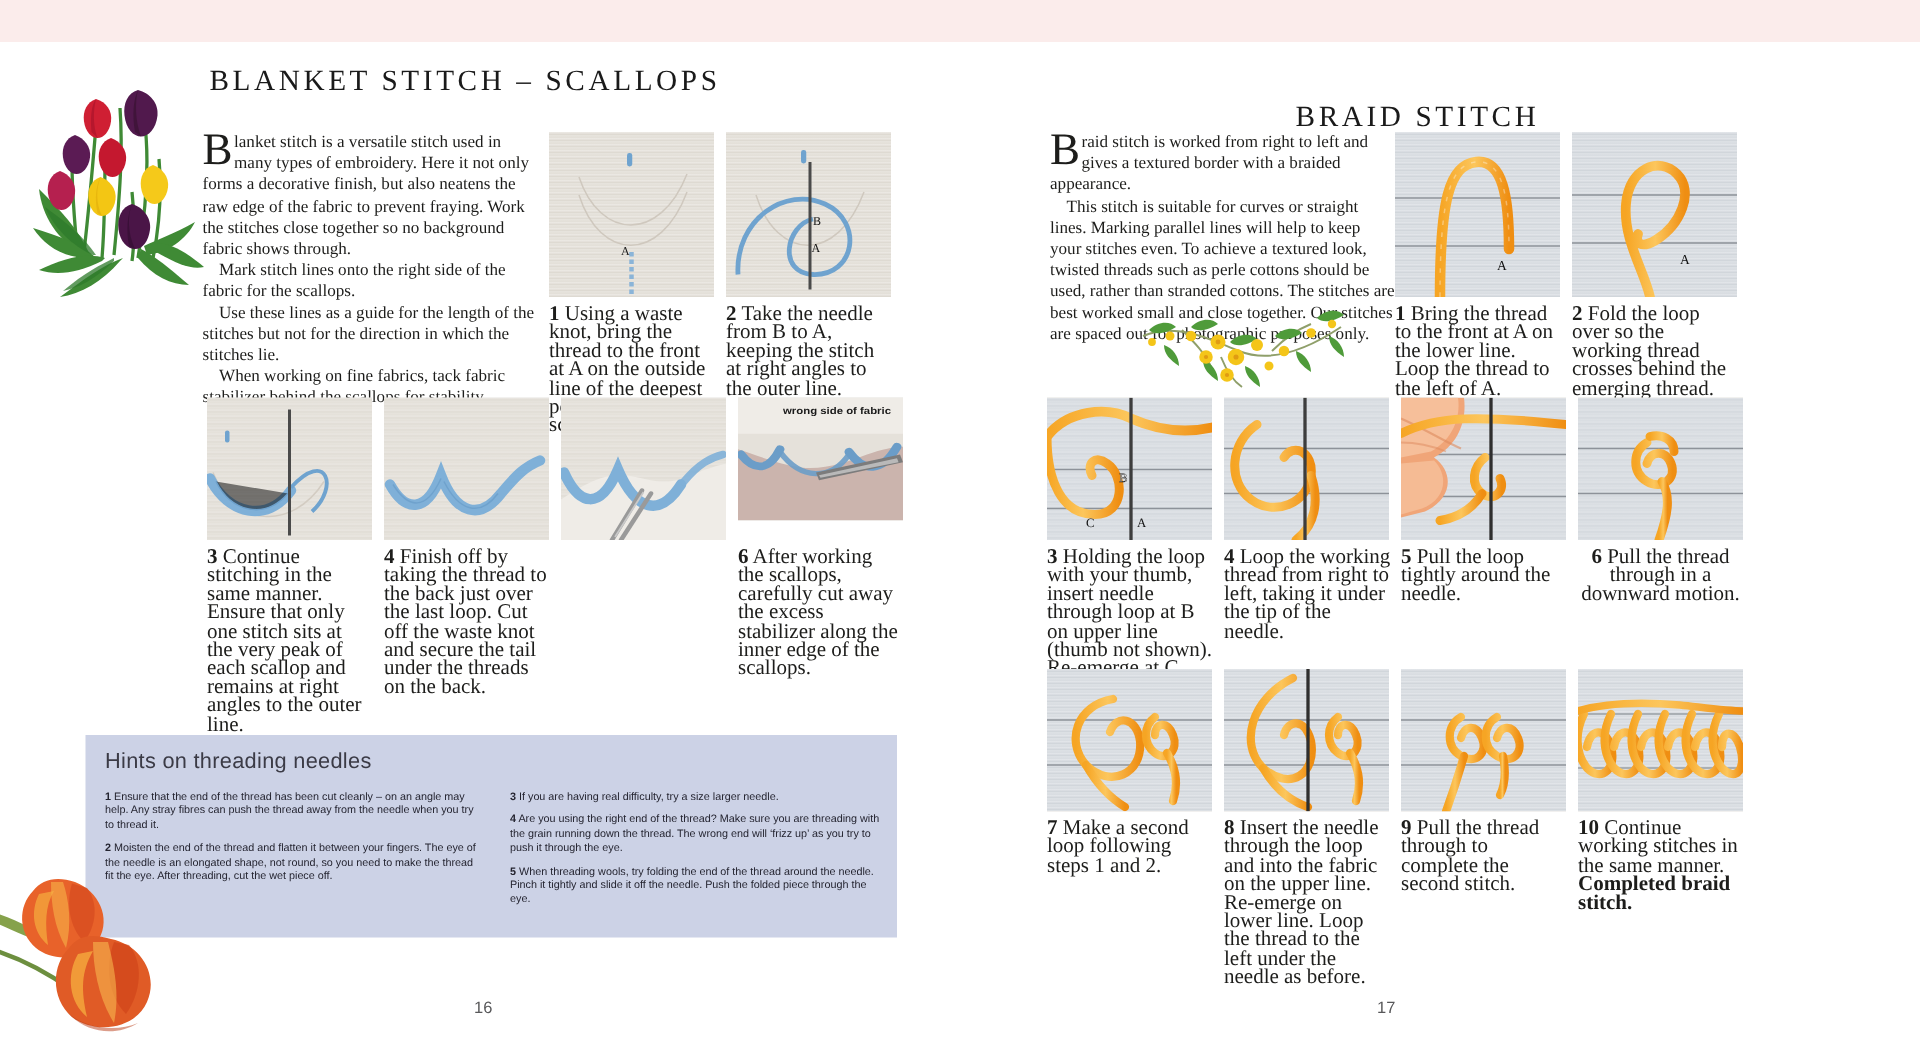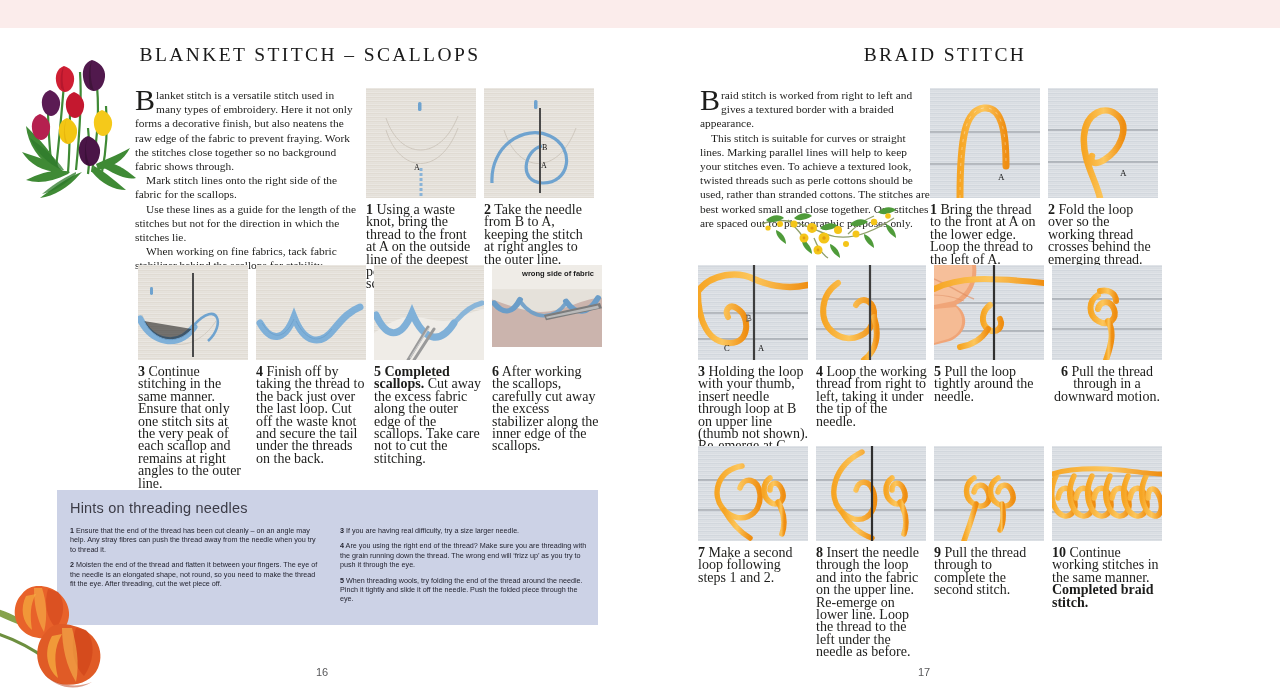--- a/index.html
+++ b/index.html
@@ -33,21 +33,21 @@
     top: 16px;
     width: 100%;
     text-align: center;
     font-family: "Liberation Serif", serif;
     font-size: 19.5px;
     letter-spacing: 2.4px;
     color: #1a1a1a;
     font-weight: 400;
   }
   .page-left .page-title { left: 50px; width: 520px; }
-  .page-right .page-title { left: 45px; width: 520px; }
+  .page-right .page-title { left: 45px; width: 520px; margin-top: 24px; }
 
   .folio {
     position: absolute;
     bottom: 22px;
     font-family: "Liberation Sans", sans-serif;
     font-size: 11px;
     color: #58585a;
   }
   .page-left .folio  { left: 316px; }
   .page-right .folio { left: 278px; margin-top: 34px; }
@@ -323,25 +323,20 @@
       </svg>
     </div>
 
     <div class="caption" style="left:138px; top:338px; width:110px;">
       <span class="num">3</span>
       <span>Continue stitching in the same manner. Ensure that only one stitch sits at the very peak of each scallop and remains at right angles to the outer line.</span>
     </div>
     <div class="caption" style="left:256px; top:338px; width:110px;">
       <span class="num">4</span>
       <span>Finish off by taking the thread to the back just over the last loop. Cut off the waste knot and secure the tail under the threads on the back.</span>
-    </div>
-    <div class="caption" style="left:374px; top:338px; width:112px;">
-      <span class="num">5</span>
-      <span class="b">Completed scallops.</span>
-      <span>Cut away the excess fabric along the outer edge of the scallops. Take care not to cut the stitching.</span>
     </div>
     <div class="caption" style="left:492px; top:338px; width:110px;">
       <span class="num">6</span>
       <span>After working the scallops, carefully cut away the excess stabilizer along the inner edge of the scallops.</span>
     </div>
 
     <div class="hints">
       <div class="hints-title">Hints on threading needles</div>
       <div class="hints-col hints-col-1">
         <p><span class="num">1</span>
@@ -472,21 +467,21 @@
         <rect width="110" height="110" fill="url(#weaveR1)"></rect>
         <line x1="0" y1="42" x2="110" y2="42" stroke="#8d9299" stroke-width="1"></line>
         <line x1="0" y1="74" x2="110" y2="74" stroke="#8d9299" stroke-width="1"></line>
         <path d="M52 110 C48 92 34 72 36 48 C38 24 58 16 70 28 C82 40 72 62 56 72 C46 78 42 74 44 68" fill="none" stroke="url(#thr)" stroke-width="6.5" stroke-linecap="round"></path>
         <text x="72" y="88" font-family="Liberation Serif, serif" font-size="9" fill="#111">A</text>
       </svg>
     </div>
 
     <div class="caption" style="left:290px; top:176px; width:110px;">
       <span class="num">1</span>
-      <span>Bring the thread to the front at A on the lower edge. Loop the thread to the left of A.</span>
+      <span>Bring the thread to the front at A on the lower line. Loop the thread to the left of A.</span>
     </div>
     <div class="caption" style="left:408px; top:176px; width:110px;">
       <span class="num">2</span>
       <span>Fold the loop over so the working thread crosses behind the emerging thread.</span>
     </div>
 
     <div class="tile" style="left:58px; top:237px; width:110px; height:95px;">
       <svg viewBox="0 0 110 95" preserveAspectRatio="none">
         <rect width="110" height="95" fill="url(#weaveR1)"></rect>
         <line x1="0" y1="48" x2="110" y2="48" stroke="#8d9299" stroke-width="1"></line>

